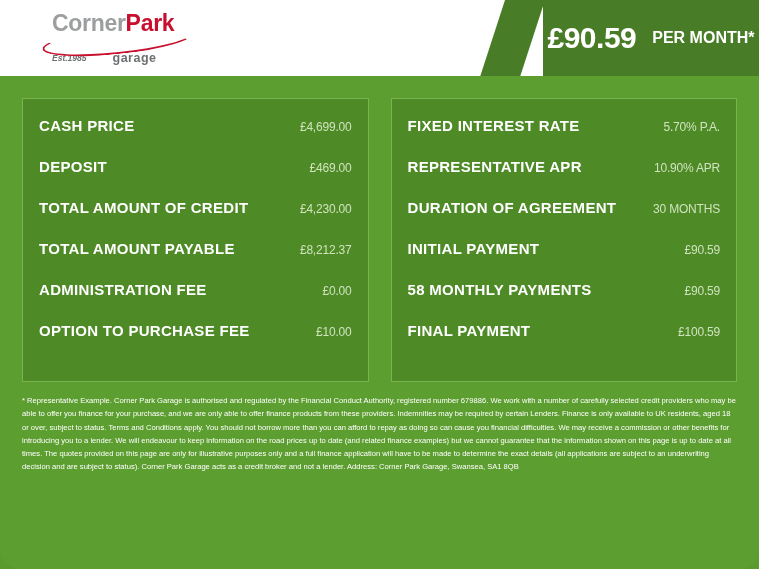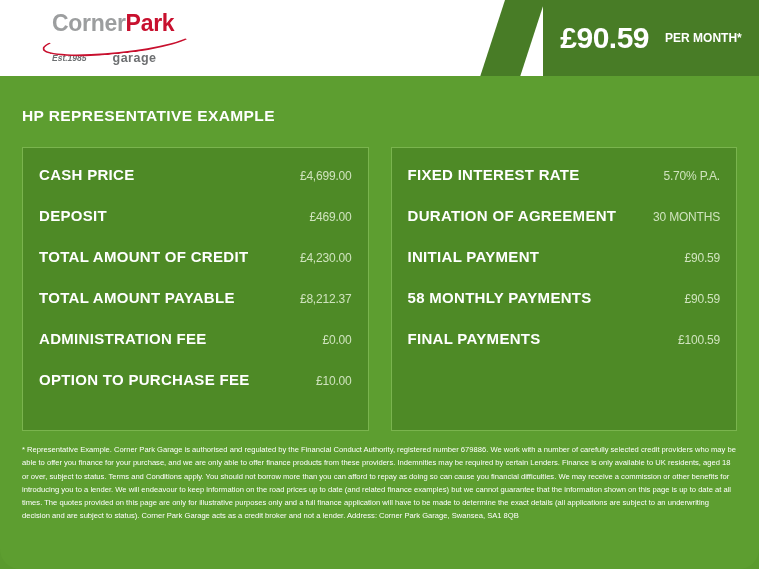--- a/index.html
+++ b/index.html
@@ -98,21 +98,21 @@
     transform-origin: top right;
   }
   .price-amount {
     font-size: 30px;
     font-weight: bold;
     letter-spacing: -0.5px;
     position: relative;
     z-index: 2;
   }
   .price-period {
-    font-size: 12px;
+    font-size: 16px;
     font-weight: bold;
     margin-left: 16px;
     position: relative;
     z-index: 2;
   }
 
   
   .title {
     color: #ffffff;
     font-size: 15.5px;
@@ -178,21 +178,20 @@
           <span class="logo-garage">garage</span>
         </div>
       </div>
     </div>
     <div class="header-right">
       <span class="price-amount">£90.59</span>
       <span class="price-period">PER MONTH*</span>
     </div>
   </div>
 
-  <div class="title">HP REPRESENTATIVE EXAMPLE</div>
 
   <div class="panels">
 
     <div class="panel">
       <div class="row">
         <span class="row-label">CASH PRICE</span>
         <span class="row-value">£4,699.00</span>
       </div>
       <div class="row">
         <span class="row-label">DEPOSIT</span>
@@ -215,33 +214,37 @@
         <span class="row-value">£10.00</span>
       </div>
     </div>
 
     <div class="panel">
       <div class="row">
         <span class="row-label">FIXED INTEREST RATE</span>
         <span class="row-value">5.70% P.A.</span>
       </div>
       <div class="row">
+        <span class="row-label">REPRESENTATIVE APR</span>
+        <span class="row-value">10.90% APR</span>
+      </div>
+      <div class="row">
         <span class="row-label">DURATION OF AGREEMENT</span>
         <span class="row-value">30 MONTHS</span>
       </div>
       <div class="row">
         <span class="row-label">INITIAL PAYMENT</span>
         <span class="row-value">£90.59</span>
       </div>
       <div class="row">
         <span class="row-label">58 MONTHLY PAYMENTS</span>
         <span class="row-value">£90.59</span>
       </div>
       <div class="row">
-        <span class="row-label">FINAL PAYMENTS</span>
+        <span class="row-label">FINAL PAYMENT</span>
         <span class="row-value">£100.59</span>
       </div>
     </div>
 
   </div>
 
   <div class="disclaimer">* Representative Example. Corner Park Garage is authorised and regulated by the Financial Conduct Authority, registered number 679886. We work with a number of carefully selected credit providers who may be able to offer you finance for your purchase, and we are only able to offer finance products from these providers. Indemnities may be required by certain Lenders. Finance is only available to UK residents, aged 18 or over, subject to status. Terms and Conditions apply. You should not borrow more than you can afford to repay as doing so can cause you financial difficulties. We may receive a commission or other benefits for introducing you to a lender. We will endeavour to keep information on the road prices up to date (and related finance examples) but we cannot guarantee that the information shown on this page is up to date at all times. The quotes provided on this page are only for illustrative purposes only and a full finance application will have to be made to determine the exact details (all applications are subject to an underwriting decision and are subject to status). Corner Park Garage acts as a credit broker and not a lender. Address: Corner Park Garage, Swansea, SA1 8QB</div>
 
 </div>
 

